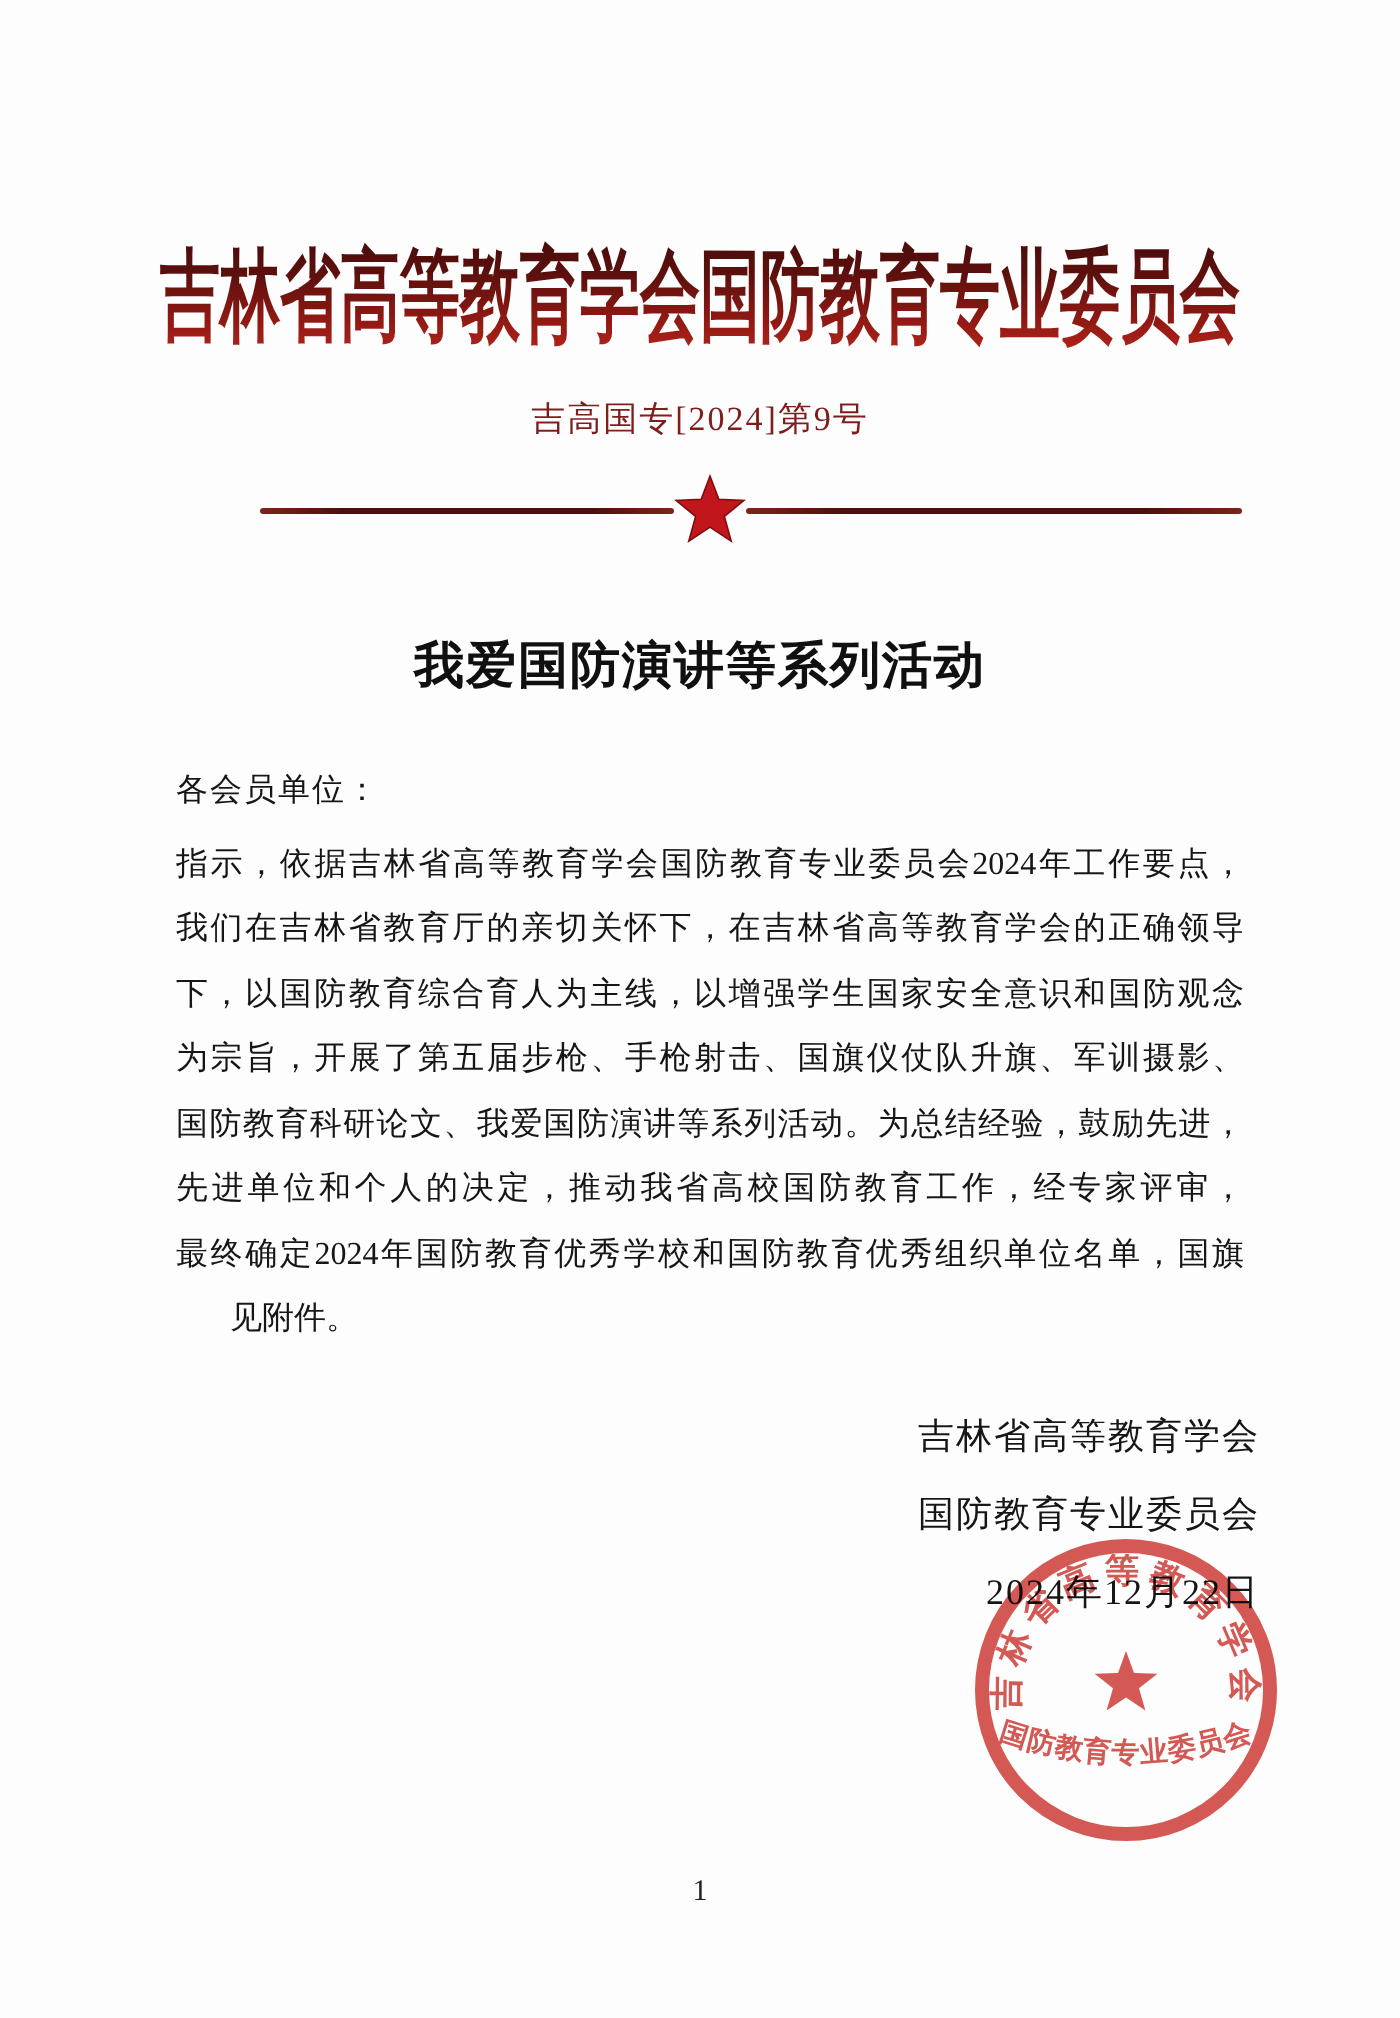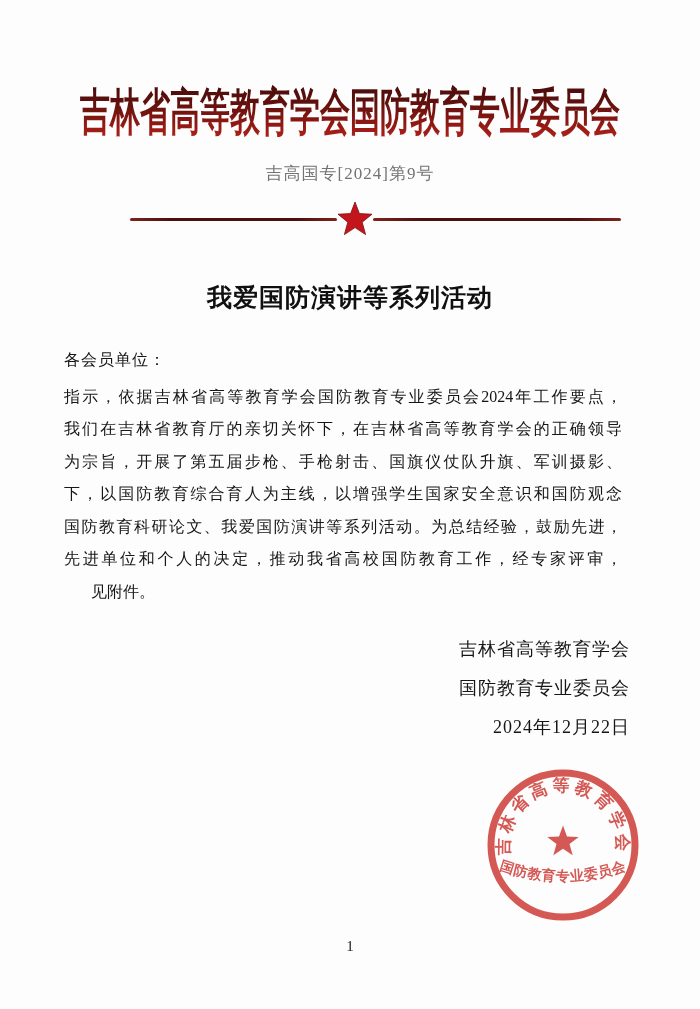--- a/index.html
+++ b/index.html
@@ -8,21 +8,21 @@
     background:#fdfdfd;
     font-family:"Liberation Serif","DejaVu Serif",serif;
     color:#1c1c1c;
     position:relative;
     overflow:hidden;
   }
   .page{position:relative;width:700px;height:1009px;}
 
   
   .org-title-wrap{
-    padding-top:76px;
+    padding-top:112px;
     display:flex;justify-content:center;
   }
   .org-title{
     font-size:50px;
     font-weight:700;
     line-height:72px;
     white-space:nowrap;
     letter-spacing:0px;
     transform:scaleX(0.60);
     transform-origin:center;
@@ -30,21 +30,21 @@
     -webkit-background-clip:text;background-clip:text;
     color:transparent;-webkit-text-fill-color:transparent;
   }
 
   
   .doc-number{
     margin-top:14px;
     text-align:center;
     font-size:17px;
     letter-spacing:1px;
-    color:#737373;
+    color:#7f1d1d;
   }
 
   
   .divider{
     margin-top:15px;
     margin-left:130px;
     width:491px;
     height:38px;
     display:flex;align-items:center;
   }
@@ -64,21 +64,21 @@
     font-weight:700;
     font-size:25px;
     line-height:38px;
     letter-spacing:1px;
     color:#101010;
   }
 
   
   .body-block{
     margin-top:28px;
-    padding:0 78px 0 64px;
+    padding:0 78px 0 88px;
     font-size:16px;
     line-height:32.5px;
     color:#161616;
   }
   .salutation{margin-bottom:4px;letter-spacing:1px;}
   .bodyline{
     text-align:justify;
     text-align-last:justify;
     overflow:hidden;
     white-space:nowrap;
@@ -138,24 +138,25 @@
   </div>
 
   <div class="doc-title">
     <div>我爱国防演讲等系列活动</div>
   </div>
 
   <div class="body-block">
     <div class="salutation">各会员单位：</div>
     <div class="bodyline">指示，依据吉林省高等教育学会国防教育专业委员会2024年工作要点，</div>
     <div class="bodyline">我们在吉林省教育厅的亲切关怀下，在吉林省高等教育学会的正确领导</div>
+    <div class="bodyline">下，以国防教育综合育人为主线，以增强学生国家安全意识和国防观念</div>
     <div class="bodyline">为宗旨，开展了第五届步枪、手枪射击、国旗仪仗队升旗、军训摄影、</div>
-    <div class="bodyline">下，以国防教育综合育人为主线，以增强学生国家安全意识和国防观念</div>
     <div class="bodyline">国防教育科研论文、我爱国防演讲等系列活动。为总结经验，鼓励先进，</div>
     <div class="bodyline">先进单位和个人的决定，推动我省高校国防教育工作，经专家评审，</div>
+    <div class="bodyline">最终确定2024年国防教育优秀学校和国防教育优秀组织单位名单，国旗</div>
     <div class="bodyline last">见附件。</div>
   </div>
 
   <div class="signature">
     <div>吉林省高等教育学会</div>
     <div>国防教育专业委员会</div>
     <div>2024年12月22日</div>
   </div>
 
   <svg class="seal" viewBox="0 0 178 178" aria-hidden="true">

